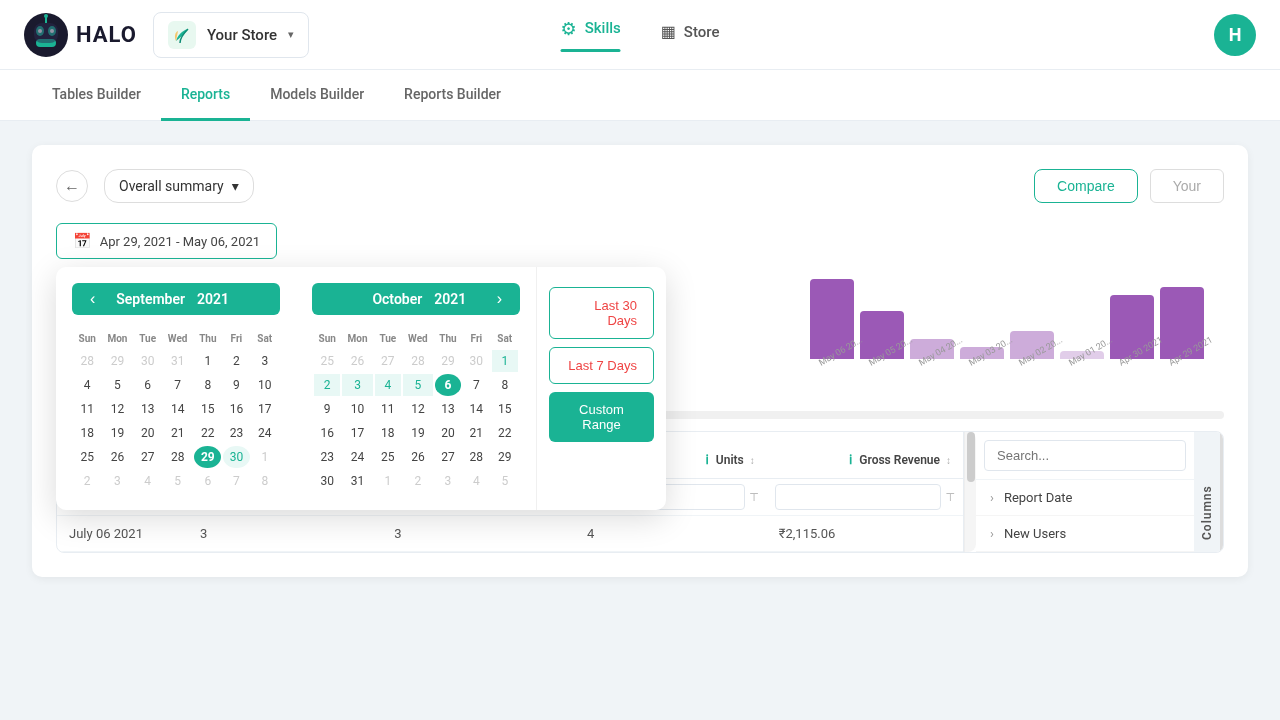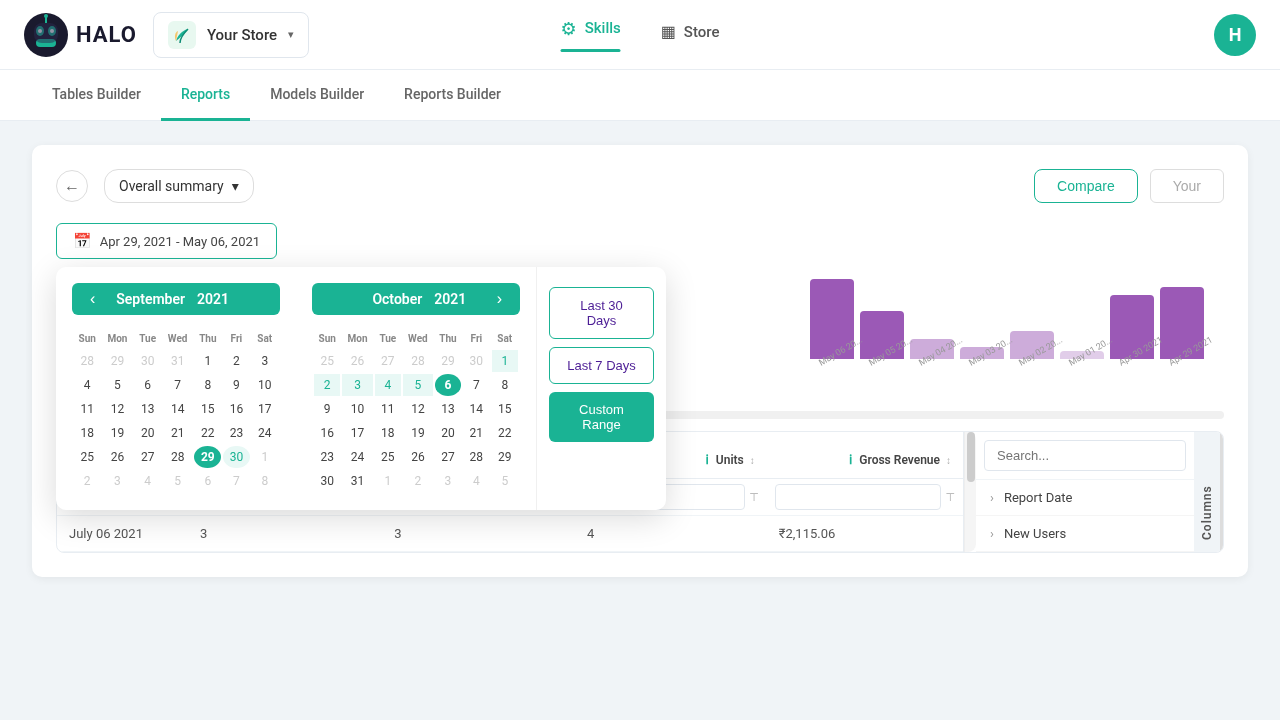--- a/index.html
+++ b/index.html
@@ -299,21 +299,22 @@
       border-radius: 6px;
       font-size: 13px;
       font-weight: 500;
       cursor: pointer;
       border: none;
       text-align: center;
     }
     .quick-btn.outline {
       background: #fff;
       border: 1.5px solid #1ab394;
-      color: #4c1d95;
+      color: #ef4444;
+      text-align: right;
     }
     .quick-btn.active {
       background: #1ab394;
       color: #fff;
     }
 
     
     .scrollbar-track {
       height: 8px;
       background: #f0f0f0;

